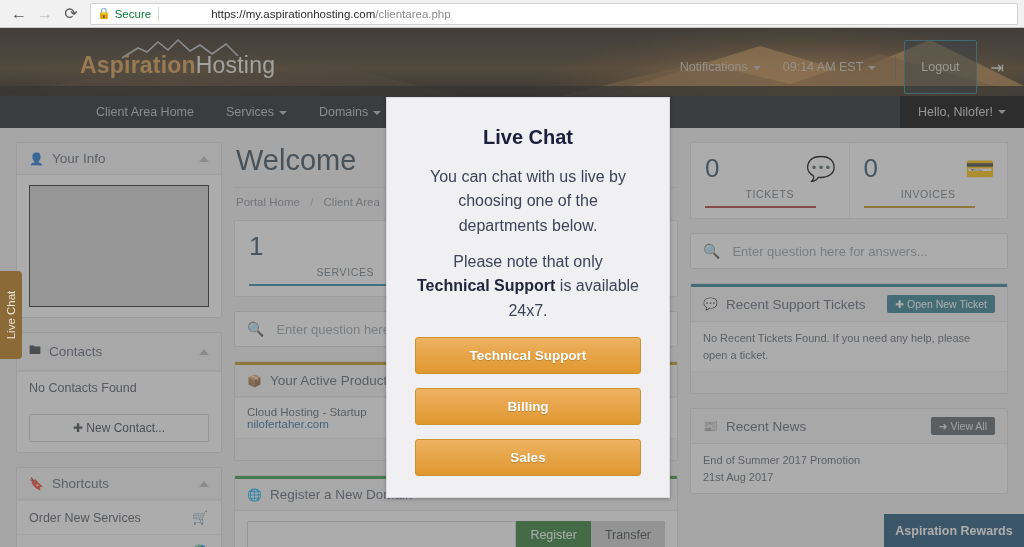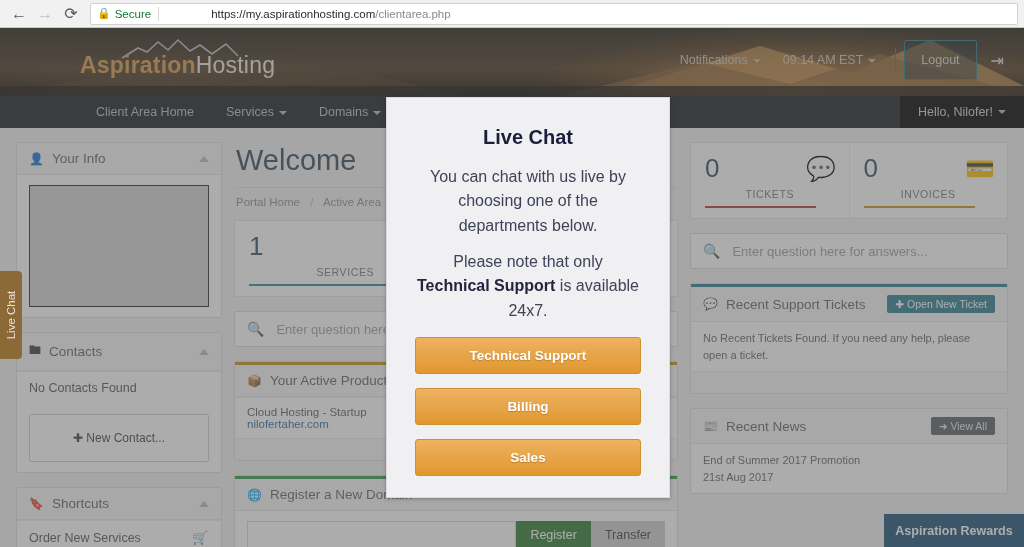--- a/index.html
+++ b/index.html
@@ -63,21 +63,21 @@
   }
   .hdr-link { color: #cfc7bd; padding: 0 11px; white-space: nowrap; }
   .caret-d {
     display: inline-block; width: 0; height: 0; margin-left: 5px;
     border-left: 4px solid transparent; border-right: 4px solid transparent;
     border-top: 4px solid #bdb5ab; vertical-align: middle;
   }
   .hdr-divider { width: 1px; height: 24px; background: #6d6455; margin: 0 8px; }
   .logout-btn {
     border: 1px solid #2c7a8c; color: #ded8d0; background: rgba(20,45,55,0.45);
-    padding: 12px 16px; font-size: 12.5px; border-radius: 2px;
+    padding: 19px 16px; font-size: 12.5px; border-radius: 2px;
   }
   .logout-icon { margin-left: 14px; color: #e3ded7; font-size: 16px; }
 
   
   .navbar {
     height: 32px; background: #1b2026; display: flex; align-items: center;
     padding-left: 80px; position: relative;
   }
   .nav-item { color: #b9bec4; font-size: 12.5px; padding: 0 16px; white-space: nowrap; }
   .nav-user {
@@ -102,21 +102,21 @@
   .panel-head .ph-title { flex: 1; }
   .chev-up {
     width: 0; height: 0; border-left: 5px solid transparent;
     border-right: 5px solid transparent; border-bottom: 6px solid #b9bdc2;
   }
   .panel-body { padding: 10px 12px; font-size: 12.5px; color: #4f555c; }
   .photo-box { height: 122px; background: #d2d2d2; border: 1px solid #2a2a2a; }
   .list-row { padding: 9px 12px; font-size: 12.5px; color: #4f555c; border-top: 1px solid #ececec; }
   .list-row:first-child { border-top: none; }
   .btn-outline {
-    display: block; width: 100%; text-align: center; padding: 16px 0;
+    display: block; width: 100%; text-align: center; padding: 6px 0;
     border: 1px solid #cfcfcf; background: #fff; color: #3d4349;
     font-size: 12px; border-radius: 2px;
   }
   .sc-row {
     display: flex; align-items: center; justify-content: space-between;
     padding: 9px 12px; border-top: 1px solid #ececec; font-size: 12.5px; color: #4f555c;
   }
   .sc-icon { color: #8d9298; font-size: 13px; }
 
   
@@ -302,21 +302,21 @@
             <span class="sc-icon">🌎</span>
           </div>
         </div>
       </div>
 
       <div class="col-mid">
         <h1 class="welcome">Welcome</h1>
         <div class="breadcrumb">
           <span>Portal Home</span>
           <span class="sep">/</span>
-          <span>Active Area</span>
+          <span>Client Area</span>
         </div>
 
         <div class="stats">
           <div class="stat">
             <div class="num">1</div>
             <div class="lbl">SERVICES</div>
             <div class="rule" style="background:#2b8aaa"></div>
             <span class="s-icon">📦</span>
           </div>
           <div class="stat">

